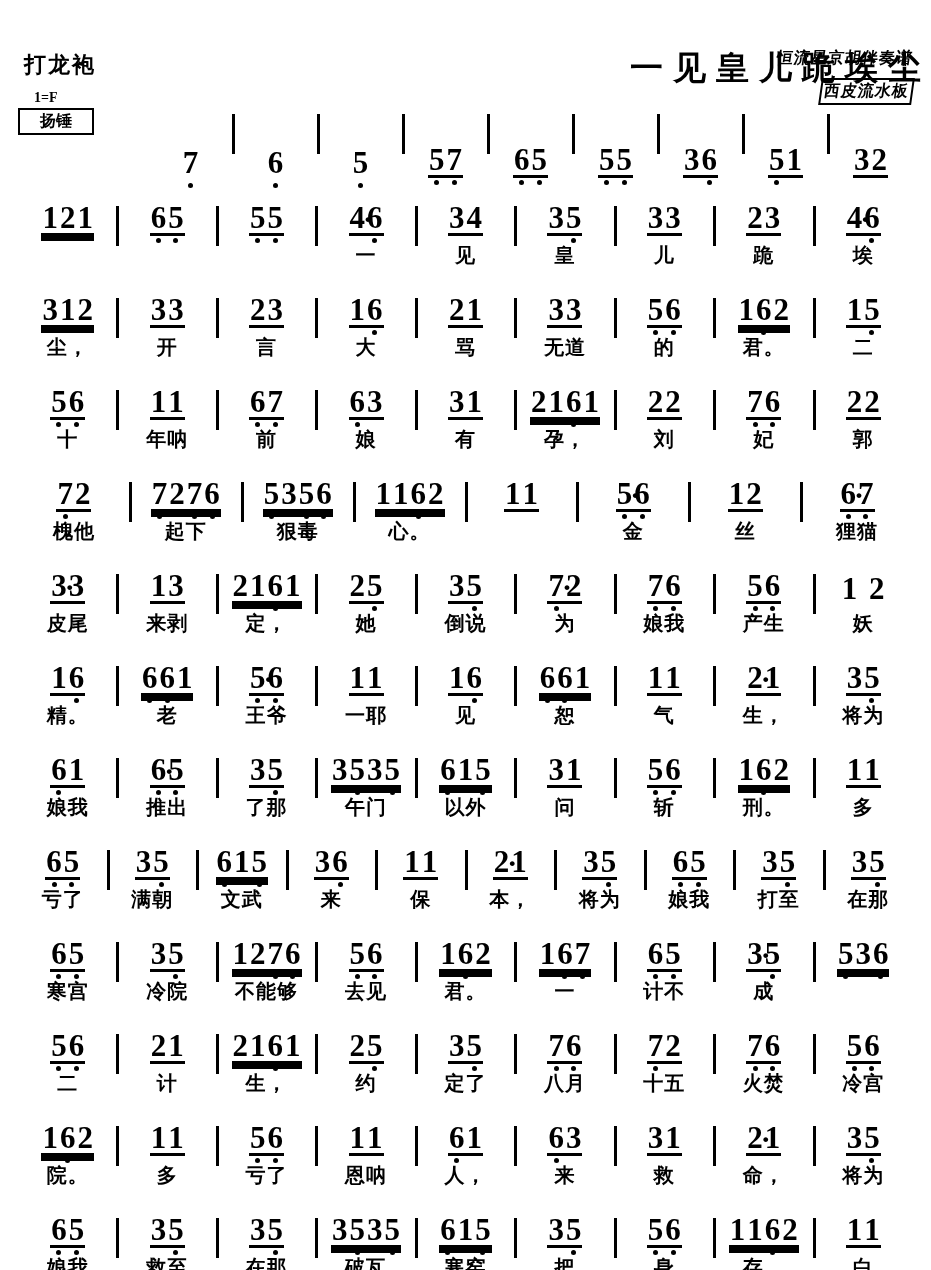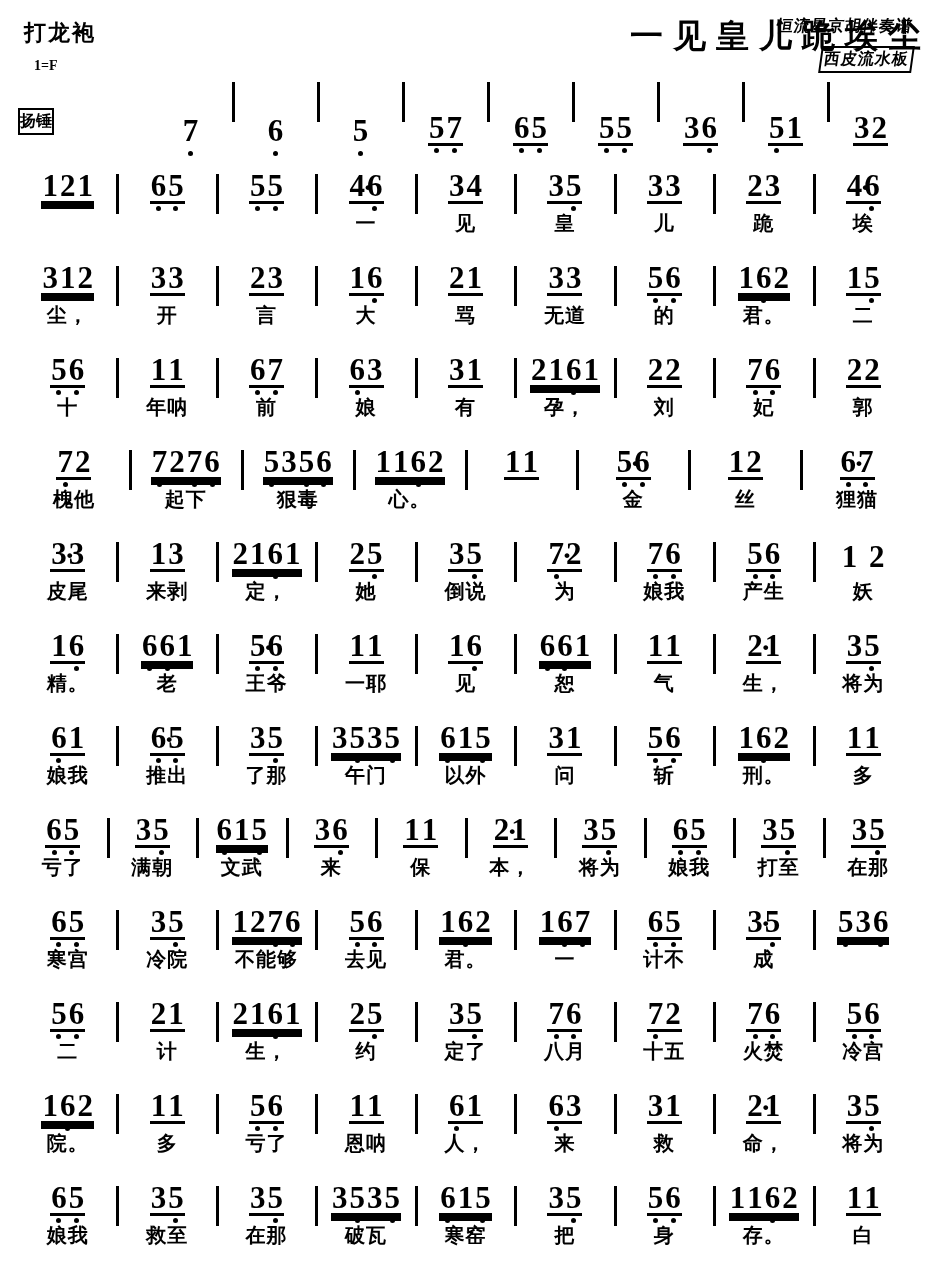--- a/index.html
+++ b/index.html
@@ -15,20 +15,21 @@
     width: 931px;
     height: 1270px;
     background: #ffffff;
     overflow: hidden;
   }
 
   
   .header {
     position: relative;
     height: 92px;
+    margin-top: 32px;
   }
   .opera-name {
     position: absolute;
     left: 24px;
     top: 18px;
     font-size: 22px;
     font-weight: bold;
     font-family: "DejaVu Sans", sans-serif;
     letter-spacing: 2px;
     color: #000;
@@ -82,21 +83,21 @@
   }
   .tempo-mark {
     position: absolute;
     left: 18px;
     top: 108px;
     font-size: 16px;
     font-weight: bold;
     font-family: "DejaVu Sans", sans-serif;
     color: #000;
     border: 2px solid #000;
-    padding: 1px 0;
+    padding: 1px 20px;
   }
 
   
   .score {
     position: relative;
     padding: 0 18px;
   }
   .row {
     position: relative;
     display: flex;

